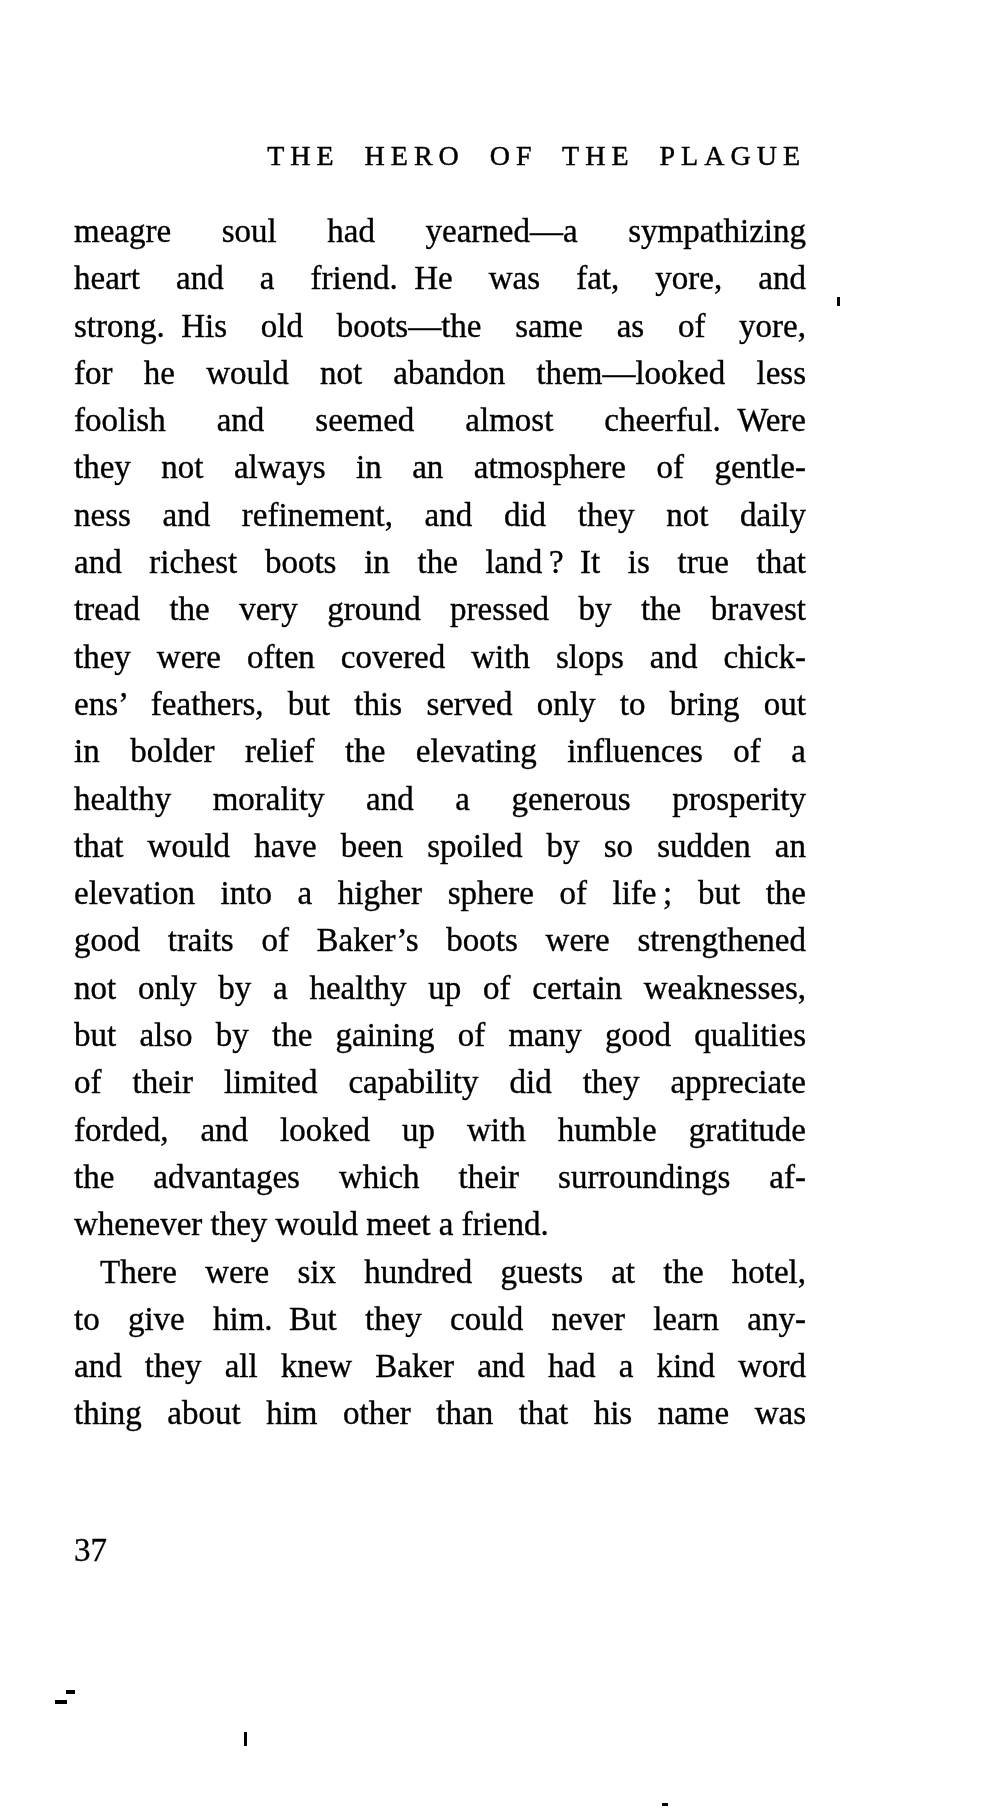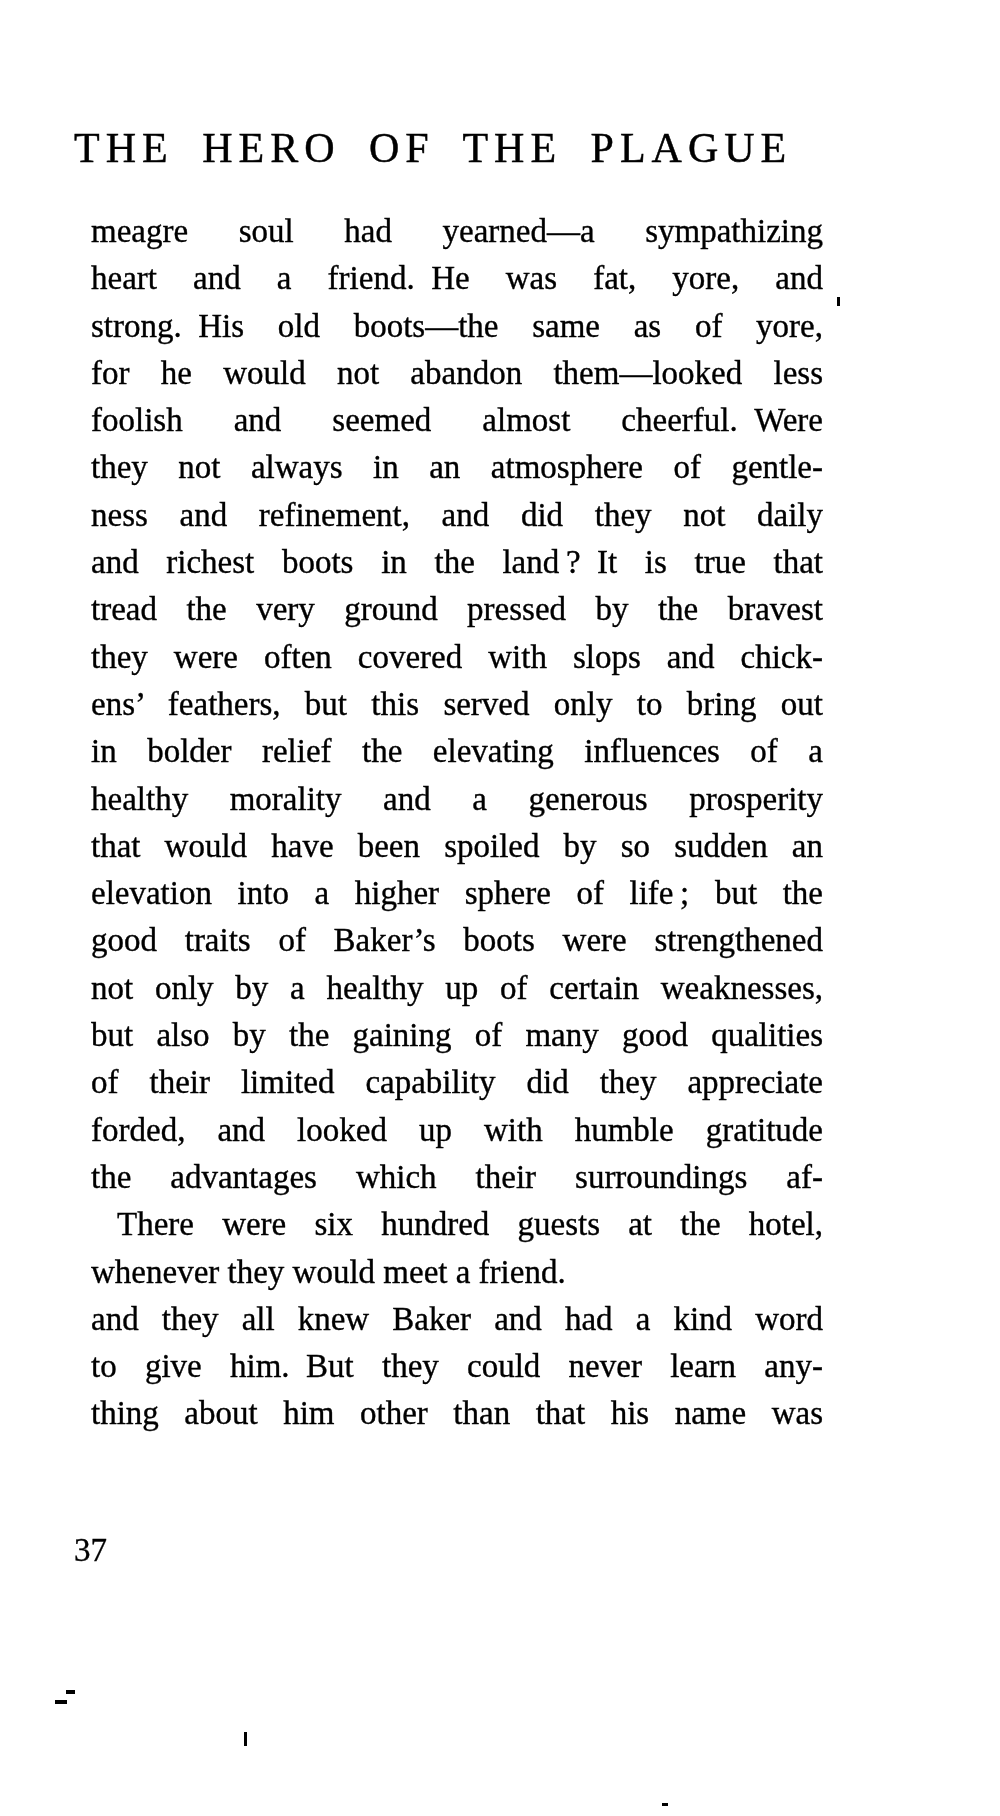--- a/index.html
+++ b/index.html
@@ -10,34 +10,34 @@
     height: 1816px;
     background: #ffffff;
     overflow: hidden;
     font-family: "Liberation Serif", serif;
     color: #000000;
   }
 
   .book-title {
     position: absolute;
     left: 74px;
-    top: 126px;
+    top: 134px;
     width: 732px;
-    text-align: left;
-    font-size: 42px;
+    text-align: right;
+    font-size: 28px;
     line-height: 44px;
     letter-spacing: 6px;
     word-spacing: 12px;
     white-space: nowrap;
     -webkit-text-stroke: 0.45px #000000;
   }
 
   .body-text {
     position: absolute;
-    left: 91px;
+    left: 74px;
     top: 208px;
     width: 732px;
     font-size: 33px;
     -webkit-text-stroke: 0.35px #000000;
   }
 
   .line {
     height: 47.3px;
     line-height: 47.3px;
     text-align: justify;
@@ -87,24 +87,24 @@
     <div class="line">in bolder relief the elevating influences of a</div>
     <div class="line">healthy morality and a generous prosperity</div>
     <div class="line">that would have been spoiled by so sudden an</div>
     <div class="line">elevation into a higher sphere of life ; but the</div>
     <div class="line">good traits of Baker’s boots were strengthened</div>
     <div class="line">not only by a healthy up of certain weaknesses,</div>
     <div class="line">but also by the gaining of many good qualities</div>
     <div class="line">of their limited capability did they appreciate</div>
     <div class="line">forded, and looked up with humble gratitude</div>
     <div class="line">the advantages which their surroundings af-</div>
+    <div class="line para-end">whenever they would meet a friend.</div>
     <div class="line indent">There were six hundred guests at the hotel,</div>
-    <div class="line para-end">whenever they would meet a friend.</div>
+    <div class="line">to give him. But they could never learn any-</div>
     <div class="line">and they all knew Baker and had a kind word</div>
-    <div class="line">to give him. But they could never learn any-</div>
     <div class="line">thing about him other than that his name was</div>
   </div>
 
   <div class="page-number">37</div>
 
   <div class="speck" style="left:837px; top:297px; width:3px;  height:9px;"></div>
   <div class="speck" style="left:66px;  top:1690px; width:9px;  height:4px;"></div>
   <div class="speck" style="left:55px;  top:1700px; width:12px; height:4px;"></div>
   <div class="speck" style="left:244px; top:1732px; width:3px;  height:14px;"></div>
   <div class="speck" style="left:662px; top:1803px; width:6px;  height:3px;"></div>

